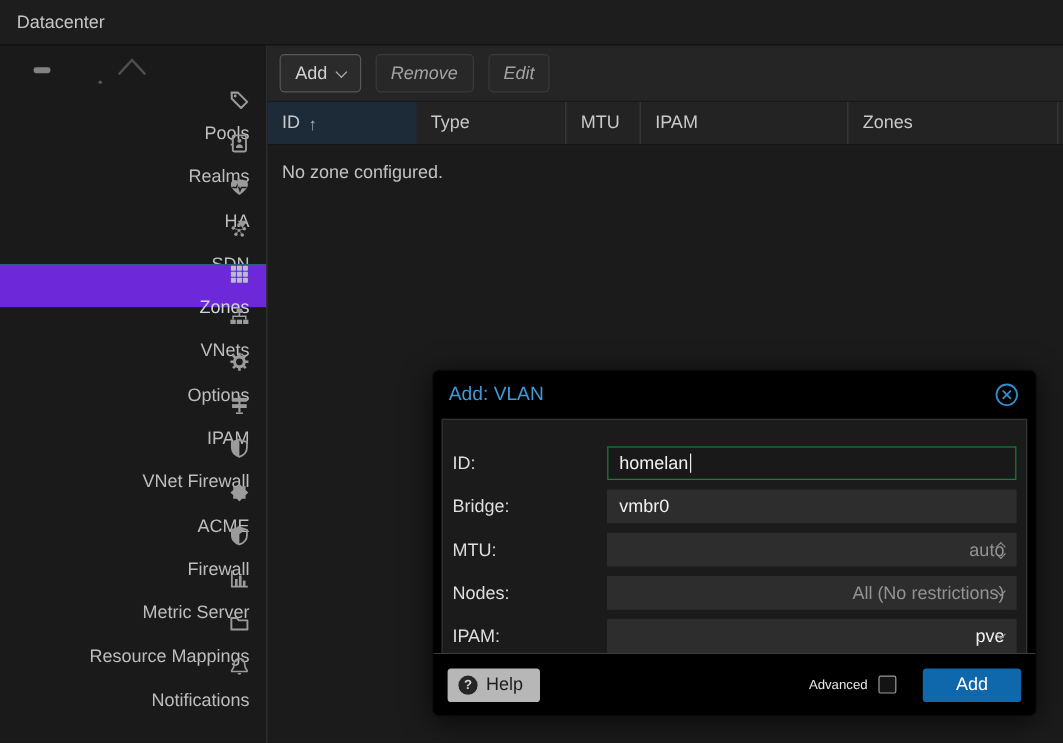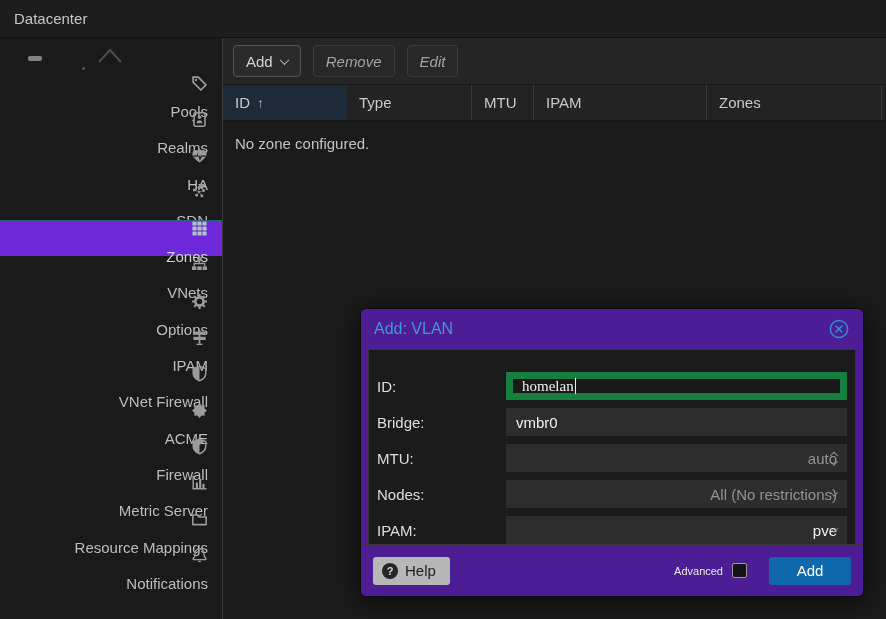--- a/index.html
+++ b/index.html
@@ -57,37 +57,37 @@
   .cv-up { transform:rotate(-135deg); }
   .grid-header { height:36px; display:flex; background:#232323; border-bottom:1px solid #141414; font-size:15px; color:#c9c9c9; }
   .gh-cell { display:flex; align-items:center; padding-left:12px; border-right:1px solid #3b3b3b; cursor:pointer; }
   .gh-cell.sorted { background:#1d2b39; border-right:none; }
   .gh-cell .arrow { margin-left:7px; color:#9fb0bd; font-size:14px; }
   .gh-fill { flex:1; }
   .grid-body { flex:1; padding:14px 12px; font-size:15px; color:#c3c3c3; }
   
   .dialog {
     position:absolute; left:360px; top:308px; width:504px; height:289px;
-    background:#4c1d95; border:1px solid #0d0d0d; border-radius:6px;
+    background:#000000; border:1px solid #0d0d0d; border-radius:6px;
     box-shadow:0 4px 24px rgba(0,0,0,.65); z-index:10;
   }
   .dlg-head { height:40px; display:flex; align-items:center; padding:0 13px; }
   .dlg-title { font-size:16px; color:#3d9ad6; flex:1; }
   .dlg-close { width:22px; height:22px; cursor:pointer; display:flex; }
   .dlg-body {
     margin:0 7px; height:196px; background:#1b1b1b; border:1px solid #353535;
     padding:22px 8px 0 8px;
   }
   .frow { display:flex; height:28px; margin-bottom:8px; }
   .flabel { width:129px; font-size:15px; color:#dedede; display:flex; align-items:center; }
   .fld {
     flex:1; position:relative; background:#2d2d2d; border:1px solid #2d2d2d;
     display:flex; align-items:center; padding:0 9px; font-size:15px; color:#f1f1f1; cursor:text;
   }
-  .fld.focused { background:#191919; border:7px solid #15803d;font-family:Liberation Serif, serif; }
+  .fld.focused { background:#191919; border:1px solid #15803d; }
   .fld.ph { color:#939393; }
   .fld.select, .fld.spinner { cursor:pointer;justify-content:flex-end; }
   .caret { display:inline-block; width:1px; height:16px; background:#ececec; margin-left:1px; }
   .adorn { position:absolute; right:9px; top:50%; transform:translateY(-50%);
     display:flex; flex-direction:column; gap:4px; color:#8e8e8e; }
   .adorn .cv { width:6px; height:6px; border-width:1.5px; }
   .adorn .cv-up { transform:rotate(-135deg) translate(-2px,-2px); }
   .dlg-foot {
     position:absolute; left:0; right:0; bottom:0; height:52px;
     border-top:1px solid #3a3a3a; display:flex; align-items:center; padding:0 12px;

